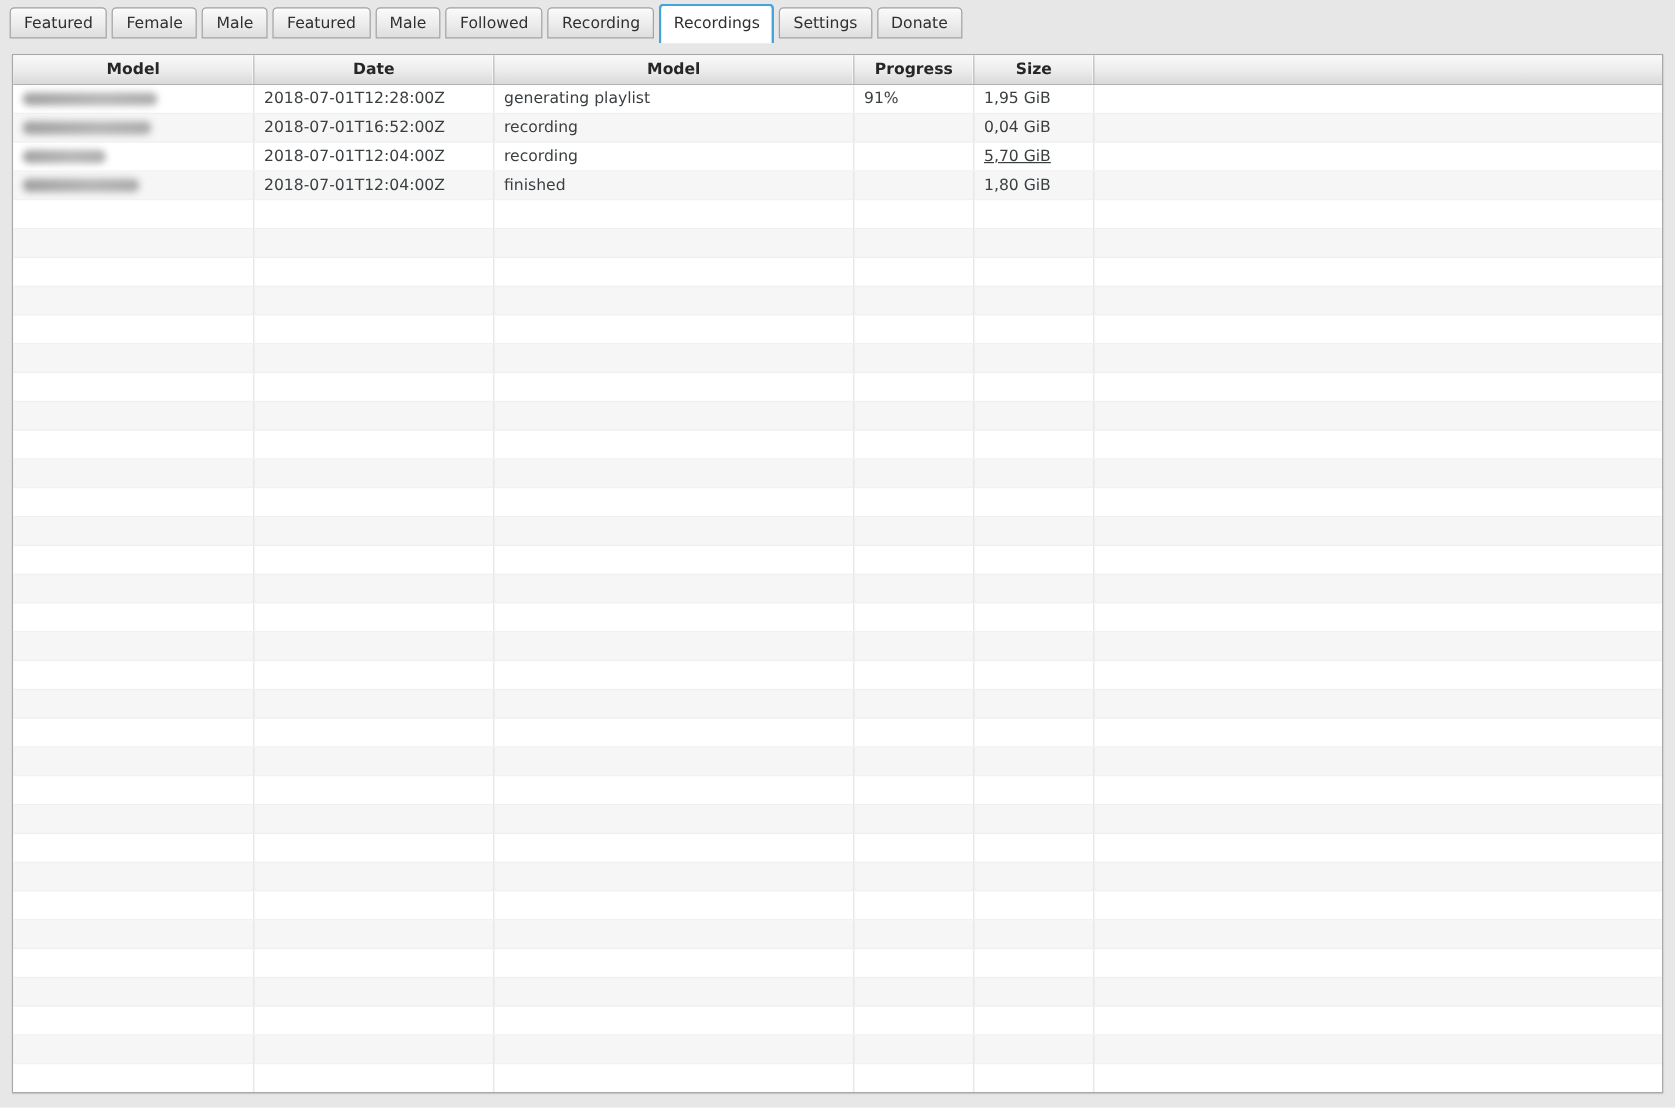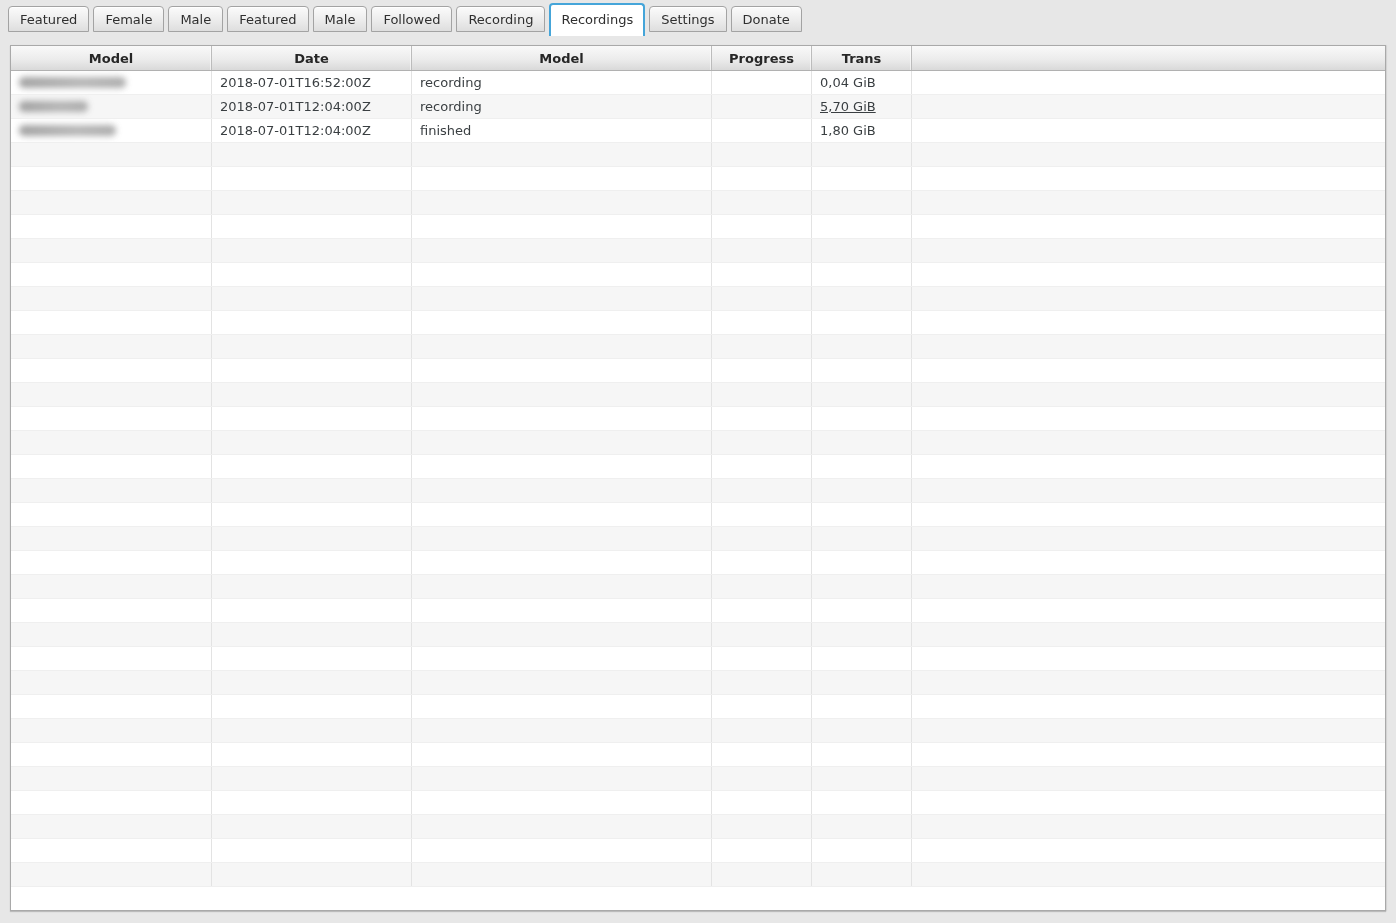--- a/index.html
+++ b/index.html
@@ -125,24 +125,34 @@
       <span>Donate</span>
     </div>
   </div>
 
 <div class="table">
   <div class="thead" id="thead">
       <div class="th" style="width: 201px;">Model</div>
       <div class="th" style="width: 200px;">Date</div>
       <div class="th" style="width: 300px;">Model</div>
       <div class="th" style="width: 100px;">Progress</div>
-      <div class="th" style="width: 100px;">Trans</div>
+      <div class="th" style="width: 100px;">Size</div>
       <div class="th last"></div>
     </div>
   <div class="tbody" id="tbody">
+      <div class="tr">
+        <div class="td" style="width: 201px;">
+          <div class="blob" style="width: 112px;"></div>
+        </div>
+        <div class="td" style="width: 200px;">2018-07-01T12:28:00Z</div>
+        <div class="td" style="width: 300px;">generating playlist</div>
+        <div class="td" style="width: 100px;">91%</div>
+        <div class="td" style="width: 100px;">1,95 GiB</div>
+        <div class="td last"></div>
+      </div>
       <div class="tr">
         <div class="td" style="width: 201px;">
           <div class="blob" style="width: 107px;"></div>
         </div>
         <div class="td" style="width: 200px;">2018-07-01T16:52:00Z</div>
         <div class="td" style="width: 300px;">recording</div>
         <div class="td" style="width: 100px;"></div>
         <div class="td" style="width: 100px;">0,04 GiB</div>
         <div class="td last"></div>
       </div>

